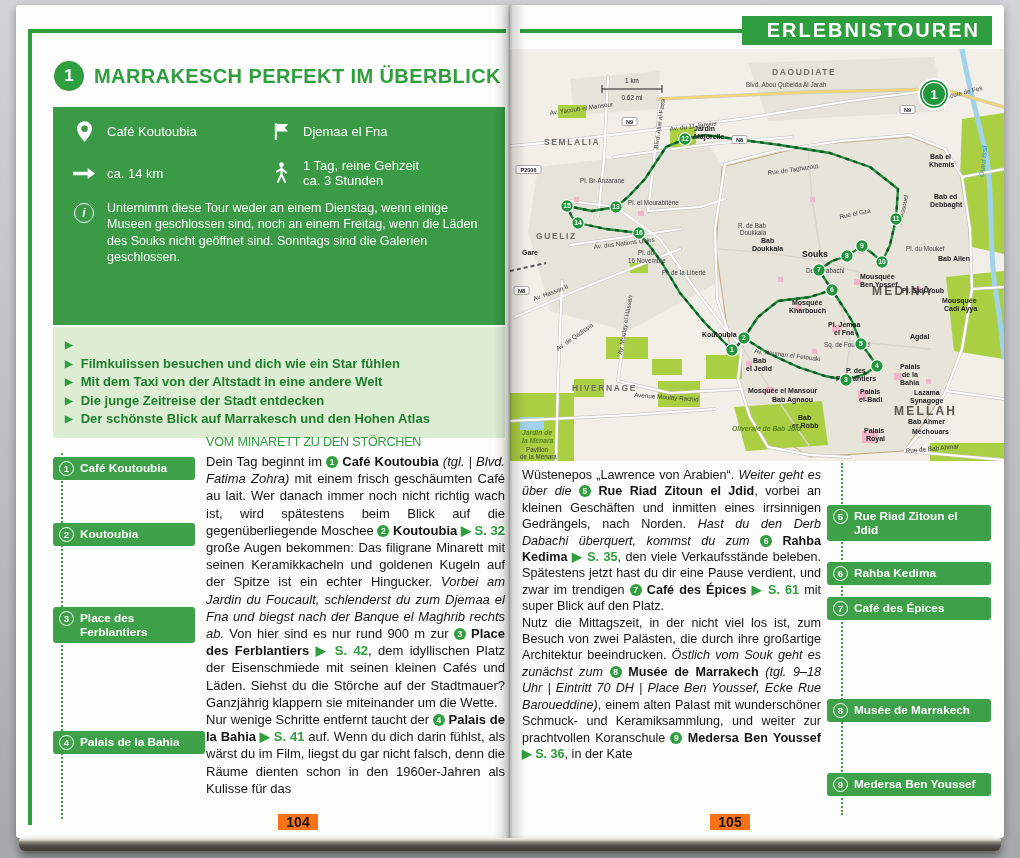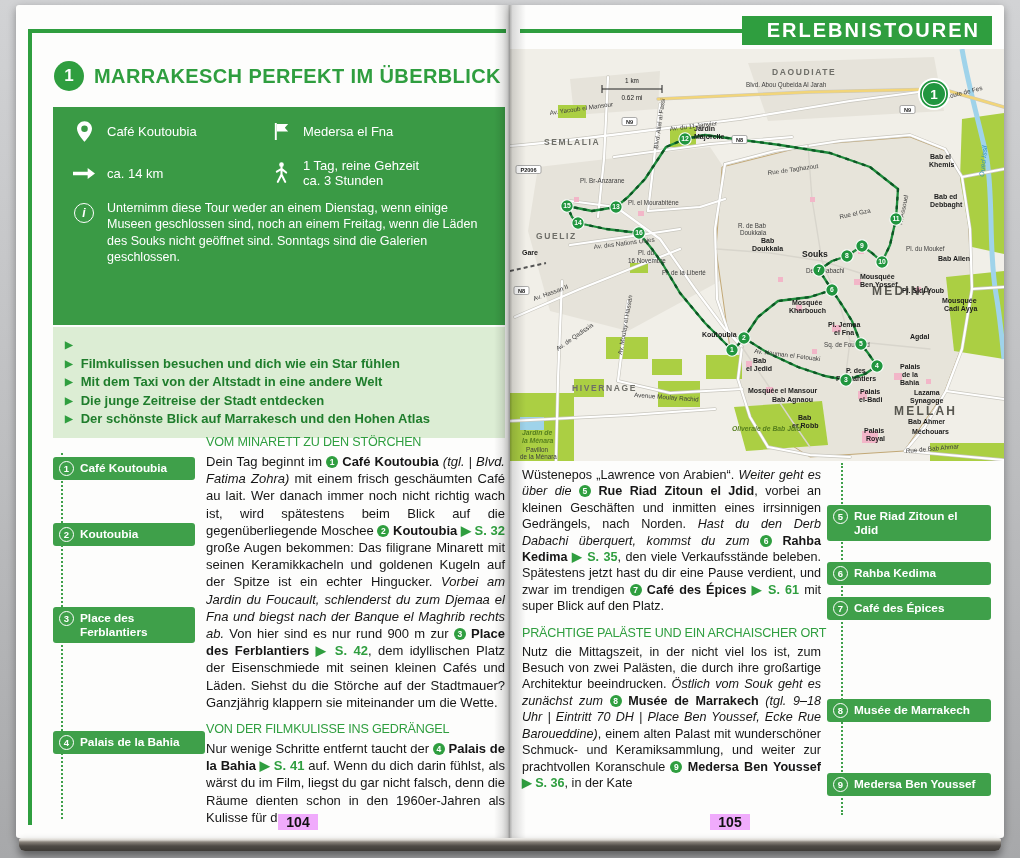--- a/index.html
+++ b/index.html
@@ -54,21 +54,21 @@
   .art-p{font-size:13px;line-height:17.2px;hyphens:auto}
   .article-right .art-p{font-size:12.6px;line-height:16.4px}
   .rs-b{font-weight:700}
   .rs-i{font-style:italic}
   .rs-g{color:#2f9e3f;font-weight:700}
   .rs-mk{display:inline-block;width:12px;height:12px;border-radius:50%;background:#2f9e3f;color:#fff;font-size:8.5px;line-height:12.5px;
     font-weight:700;font-style:normal;text-align:center;position:relative;top:-1px}
   .rs-mkw{display:inline-block;width:14px;height:13px;border-radius:50%;background:#fff;color:#2f9e3f;font-size:8.5px;line-height:13px;
     font-weight:700;font-style:normal;text-align:center;position:relative;top:-1px}
 
-  .pn{position:absolute;bottom:8px;width:40px;text-align:center;font-weight:700;font-size:14px;color:#111;z-index:4;background:#f0abfc}
+  .pn{position:absolute;bottom:8px;width:40px;text-align:center;font-weight:700;font-size:14px;color:#111;z-index:4;background:#f97316}
   .pn-left{left:262px}.pn-right{left:200px}
 
   
   .banner-line{position:absolute;left:10px;top:24px;width:222px;height:4px;background:#2f9e3f}
   .banner{position:absolute;left:232px;top:11px;width:250px;height:29px;background:#2f9e3f;color:#fff;font-weight:700;font-size:20px;
     letter-spacing:2px;display:flex;align-items:center;justify-content:flex-end;padding-right:12px}
   .map{position:absolute;left:0;top:44px;width:494px;height:412px}
 
   
   svg text{font-family:"Liberation Sans",sans-serif}
@@ -108,21 +108,21 @@
                 <path fill="#fff" d="M8 0C3.6 0 0 3.6 0 8c0 5.6 8 14 8 14s8-8.4 8-14c0-4.4-3.6-8-8-8zm0 11.5A3.5 3.5 0 1 1 8 4.5a3.5 3.5 0 0 1 0 7z"></path>
               </svg>
           </div>
           <div class="fact-label">Café Koutoubia</div>
           <div class="fact-icon">
             <svg width="19" height="19" viewBox="0 0 20 20">
                 <path fill="#fff" d="M3 1h2v18H3z"></path>
                 <path fill="#fff" d="M5 2h12l-3.5 4L17 10H5z"></path>
               </svg>
           </div>
-          <div class="fact-label">Medersa el Fna</div>
+          <div class="fact-label">Djemaa el Fna</div>
           <div class="fact-icon">
             <svg width="22" height="13" viewBox="0 0 24 14">
                 <path fill="#fff" d="M0 5h16V1l8 6-8 6V9H0z"></path>
               </svg>
           </div>
           <div class="fact-label">ca. 14 km</div>
           <div class="fact-icon">
             <svg width="13" height="23" viewBox="0 0 14 24">
                 <circle cx="7" cy="2.5" r="2.5" fill="#fff"></circle>
                 <path d="M7 5 L7 13 M7 7 L2 10 M7 7 L12 11 M7 13 L3 21 M7 13 L11 21" stroke="#fff" stroke-width="2.2" fill="none" stroke-linecap="round"></path>
@@ -178,21 +178,20 @@
           <span>Place des Ferblantiers</span>
       </div>
       <div class="tab tl4">
         <span class="tab-num">4</span>
           <span>Palais de la Bahia</span>
       </div>
 
       <div class="article-left">
         <h2 class="art-h">VOM MINARETT ZU DEN STÖRCHEN</h2>
         <p class="art-p"><span>Dein Tag beginnt im </span><span class="rs-mk">1</span><span class="rs-b"> Café Koutoubia</span><span class="rs-i"> (tgl. | Blvd. Fatima Zohra)</span><span> mit einem frisch geschäumten Café au lait. Wer danach immer noch nicht richtig wach ist, wird spätestens beim Blick auf die gegenüberliegende Moschee </span><span class="rs-mk">2</span><span class="rs-b"> Koutoubia </span><span class="rs-g">▶ S. 32</span><span> große Augen bekommen: Das filigrane Minarett mit seinen Keramikkacheln und goldenen Kugeln auf der Spitze ist ein echter Hingucker. </span><span class="rs-i">Vorbei am Jardin du Foucault, schlenderst du zum Djemaa el Fna und biegst nach der Banque el Maghrib rechts ab.</span><span> Von hier sind es nur rund 900 m zur </span><span class="rs-mk">3</span><span class="rs-b"> Place des Ferblantiers </span><span class="rs-g">▶ S. 42</span><span>, dem idyllischen Platz der Eisenschmiede mit seinen kleinen Cafés und Läden. Siehst du die Störche auf der Stadtmauer? Ganzjährig klappern sie miteinander um die Wette.</span></p>
-        <h2 class="art-h">VON DER FILMKULISSE INS GEDRÄNGEL</h2>
         <p class="art-p"><span>Nur wenige Schritte entfernt taucht der </span><span class="rs-mk">4</span><span class="rs-b"> Palais de la Bahia </span><span class="rs-g">▶ S. 41</span><span> auf. Wenn du dich darin fühlst, als wärst du im Film, liegst du gar nicht falsch, denn die Räume dienten schon in den 1960er-Jahren als Kulisse für das</span></p>
       </div>
 
       <div class="pn pn-left">104</div>
     </div>
 
     <div class="page page-right">
       <div class="banner-line"></div>
       <div class="banner">ERLEBNISTOUREN</div>
 
@@ -482,21 +481,20 @@
           <g>
             <circle cx="424" cy="45" r="15" fill="#21963f" stroke="#fff" stroke-width="2"></circle>
             <circle cx="424" cy="45" r="11.6" fill="none" stroke="#fff" stroke-width="1.2"></circle>
             <text class="tourbadge-n" x="424" y="50">1</text>
           </g>
         </svg>
       </div>
 
       <div class="article-right">
         <p class="art-p"><span>Wüstenepos „Lawrence von Arabien“. </span><span class="rs-i">Weiter geht es über die </span><span class="rs-mk">5</span><span class="rs-b"> Rue Riad Zitoun el Jdid</span><span>, vorbei an kleinen Geschäften und inmitten eines irrsinnigen Gedrängels, nach Norden. </span><span class="rs-i">Hast du den Derb Dabachi überquert, kommst du zum </span><span class="rs-mk">6</span><span class="rs-b"> Rahba Kedima </span><span class="rs-g">▶ S. 35</span><span>, den viele Verkaufsstände beleben. Spätestens jetzt hast du dir eine Pause verdient, und zwar im trendigen </span><span class="rs-mk">7</span><span class="rs-b"> Café des Épices </span><span class="rs-g">▶ S. 61</span><span> mit super Blick auf den Platz.</span></p>
-        <h2 class="art-h">PRÄCHTIGE PALÄSTE UND EIN ARCHAISCHER ORT</h2>
         <p class="art-p"><span>Nutz die Mittagszeit, in der nicht viel los ist, zum Besuch von zwei Palästen, die durch ihre großartige Architektur beeindrucken. </span><span class="rs-i">Östlich vom Souk geht es zunächst zum </span><span class="rs-mk">8</span><span class="rs-b"> Musée de Marrakech </span><span class="rs-i">(tgl. 9–18 Uhr | Eintritt 70 DH | Place Ben Youssef, Ecke Rue Baroueddine)</span><span>, einem alten Palast mit wunderschöner Schmuck- und Keramiksammlung, und weiter zur prachtvollen Koranschule </span><span class="rs-mk">9</span><span class="rs-b"> Medersa Ben Youssef </span><span class="rs-g">▶ S. 36</span><span>, in der Kate</span></p>
       </div>
 
       <div class="dots-right"></div>
 
       <div class="tab tr5">
         <span class="tab-num">5</span>
           <span>Rue Riad Zitoun el Jdid</span>
       </div>
       <div class="tab tr6">

